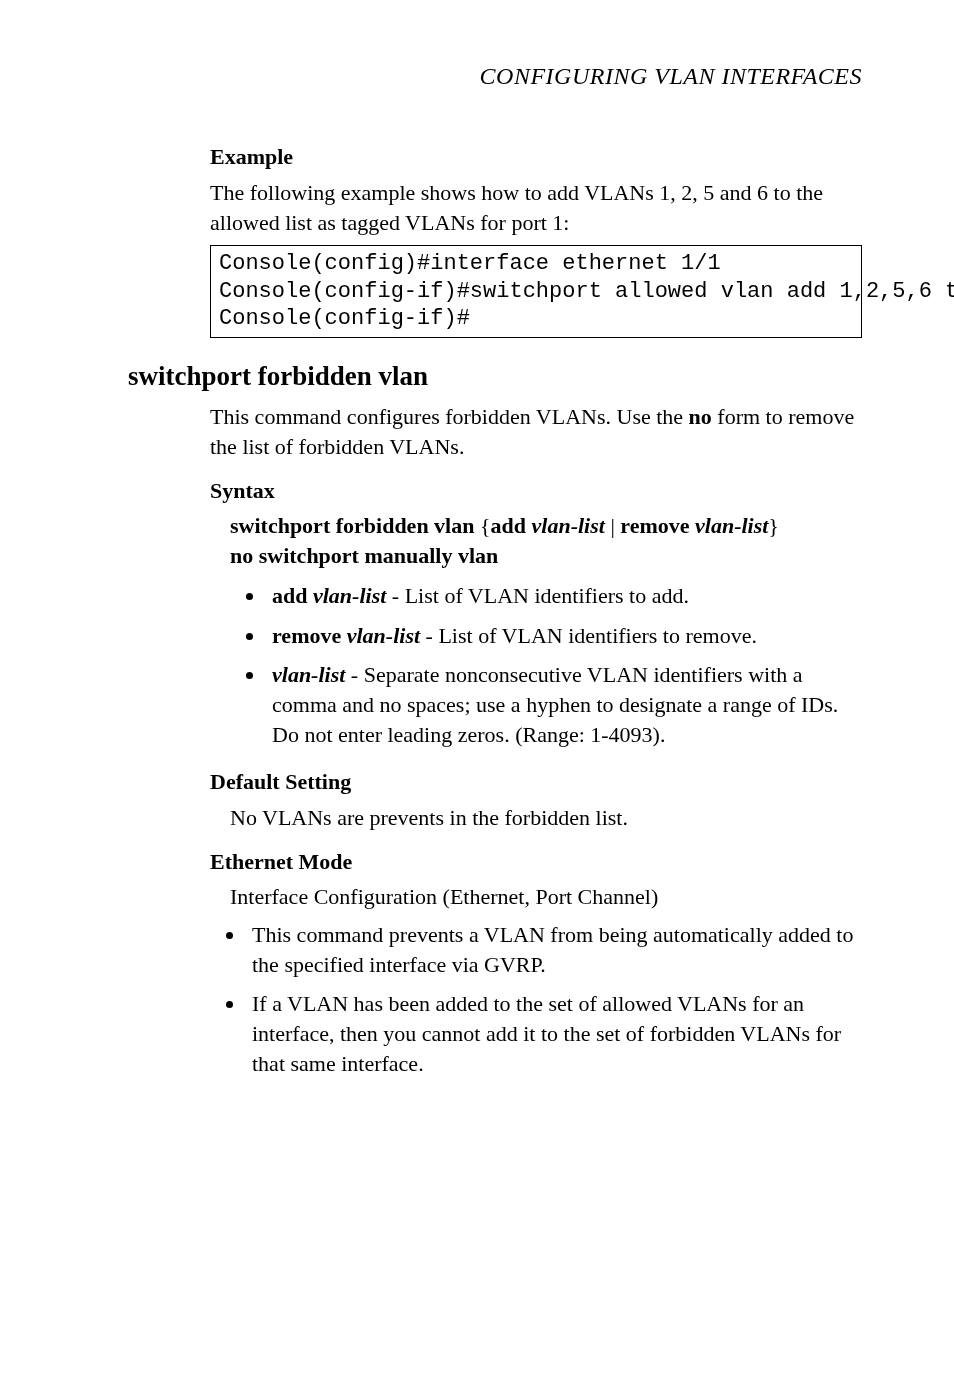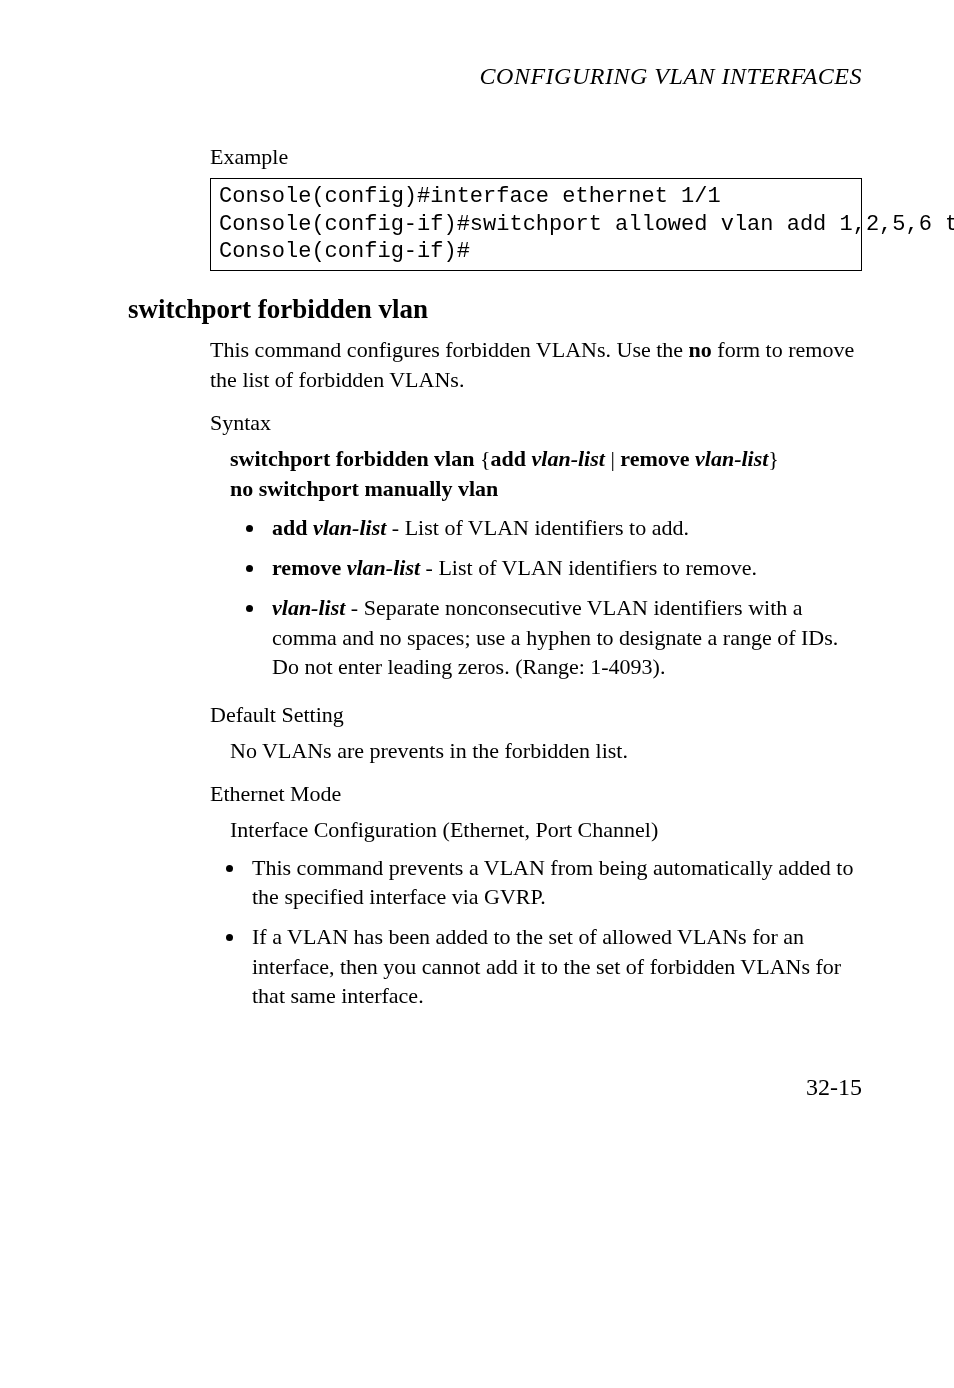--- a/index.html
+++ b/index.html
@@ -32,21 +32,21 @@
   ul.bullet {
     list-style: disc;
     margin: 0 0 18px 0;
     padding-left: 36px;
   }
   ul.bullet > li {
     margin-bottom: 10px;
     padding-left: 6px;
   }
   .subhead {
-    font-weight: normal;
+    font-weight: bold;
     margin-top: 14px;
     margin-bottom: 6px;
   }
   .body-p {
     margin: 0 0 8px 0;
   }
   .code-block {
     border: 1px solid #000;
     font-family: 'Courier New', monospace;
     font-size: 22px;
@@ -77,20 +77,21 @@
 </head>
 <body>
 
 <div class="page">
 
   <div class="running-head">CONFIGURING VLAN INTERFACES</div>
 
   <div class="indent-block">
 
     <div class="subhead">Example</div>
+    <p class="body-p">The following example shows how to add VLANs 1, 2, 5 and 6 to the allowed list as tagged VLANs for port 1:</p>
     <div class="code-block">Console(config)#interface ethernet 1/1
 Console(config-if)#switchport allowed vlan add 1,2,5,6 tagged
 Console(config-if)#</div>
   </div>
 
   <h2 class="section-title">switchport forbidden vlan</h2>
 
   <div class="indent-block">
     <p class="body-p">
       <span>This command configures forbidden VLANs. Use the </span><strong>no</strong><span> form to remove the list of forbidden VLANs.</span>
@@ -124,15 +125,14 @@
 
     <div class="subhead">Ethernet Mode</div>
     <p class="body-p inner-indent">Interface Configuration (Ethernet, Port Channel)</p>
 
     <ul class="bullet">
       <li>This command prevents a VLAN from being automatically added to the specified interface via GVRP.</li>
       <li>If a VLAN has been added to the set of allowed VLANs for an interface, then you cannot add it to the set of forbidden VLANs for that same interface.</li>
     </ul>
   </div>
 
-  <div class="page-number">32-15</div>
 
 </div>
 
 </body></html>

